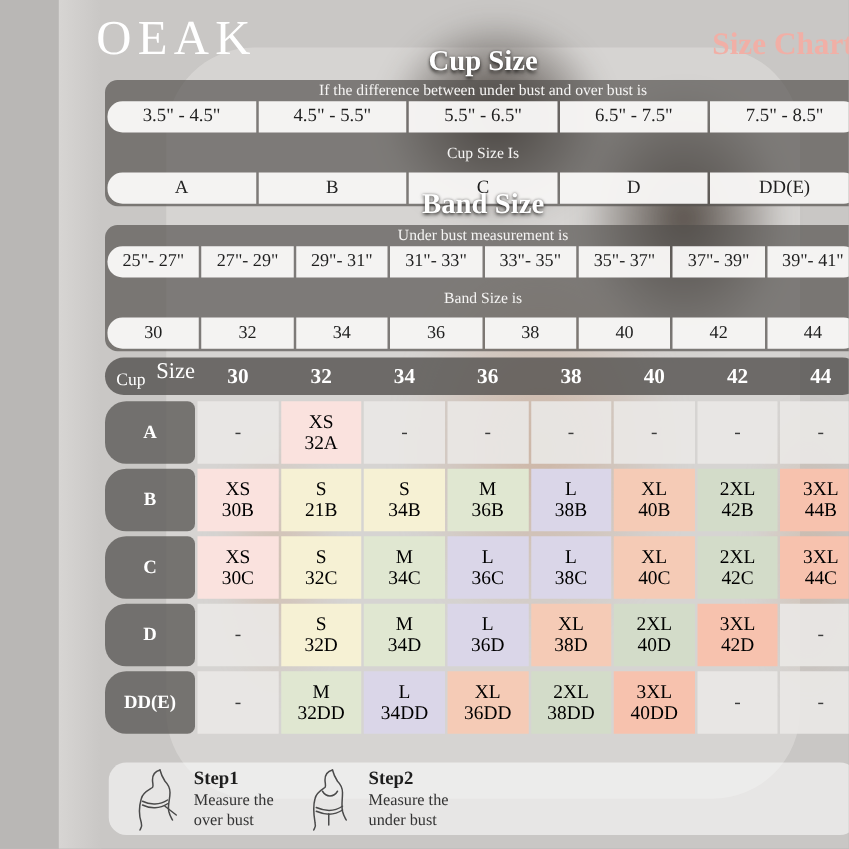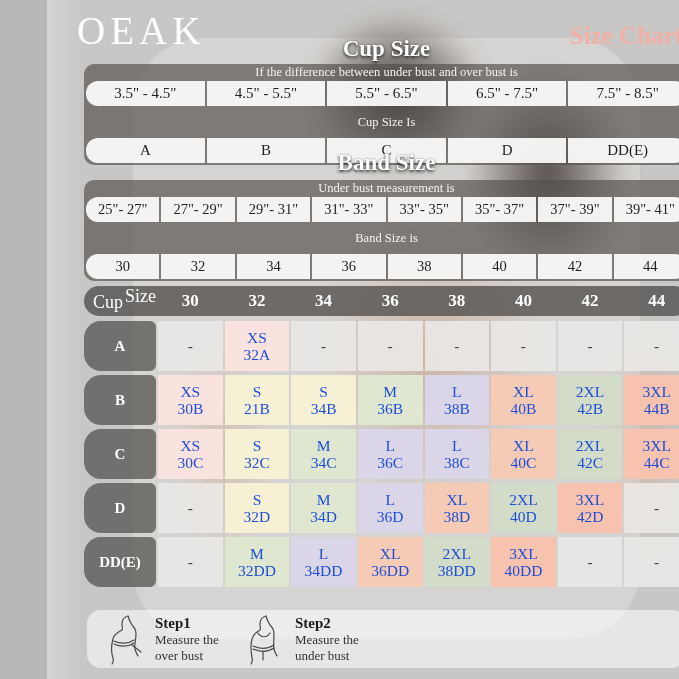--- a/index.html
+++ b/index.html
@@ -47,28 +47,28 @@
   .pill-row .pill-cell:first-child{border-radius:12px 0 0 12px;}
   .pill-row .pill-cell:last-child{border-radius:0 12px 12px 0;}
   .pill-row.cols8 .pill-cell{font-size:14.5px;}
 
   
   .matrix-head{position:absolute;left:37px;right:37px;top:286px;height:30px;background:rgba(86,83,80,.82);
     border-radius:15px;display:grid;grid-template-columns:72px repeat(8,1fr);column-gap:2px;align-items:center;}
   .mh-num{color:#fff;font-weight:bold;font-size:17px;text-align:center;}
   .corner{position:relative;height:100%;}
   .corner .c-top{position:absolute;right:0px;top:0px;font-size:18px;color:#fff;}
-  .corner .c-bottom{position:absolute;left:9px;bottom:3px;font-size:18px;color:#fff;}
+  .corner .c-bottom{position:absolute;left:9px;bottom:3px;font-size:14px;color:#fff;}
 
   .matrix-body{position:absolute;left:37px;right:37px;top:321px;display:flex;flex-direction:column;gap:4px;}
   .m-row{display:grid;grid-template-columns:72px repeat(8,1fr);column-gap:2px;height:50px;}
   .m-label{background:rgba(93,90,87,.8);border-radius:17px 6px 6px 17px;color:#fff;font-weight:bold;
     font-size:15px;display:flex;align-items:center;justify-content:center;}
   .m-cell{display:flex;flex-direction:column;align-items:center;justify-content:center;
-    font-size:15.5px;color:#1d4ed8;line-height:1.12;}
+    font-size:15.5px;color:#000000;line-height:1.12;}
   .m-row .m-cell:last-child{border-radius:0 9px 9px 0;}
   .m-cell.empty{background:rgba(233,231,229,.92);color:#3c3c3c;}
 
   
   .footer{position:absolute;left:40px;right:40px;top:610px;height:58px;background:rgba(255,255,255,.55);
     border-radius:14px;display:flex;align-items:center;padding:12px 14px;gap:8px;}
   .sketch{flex:0 0 auto;}
   .step-block{margin-right:14px;}
   .step-title{font-size:15px;font-weight:bold;color:#1e1e1e;}
   .step-text{font-size:13px;color:#333;line-height:1.22;}

